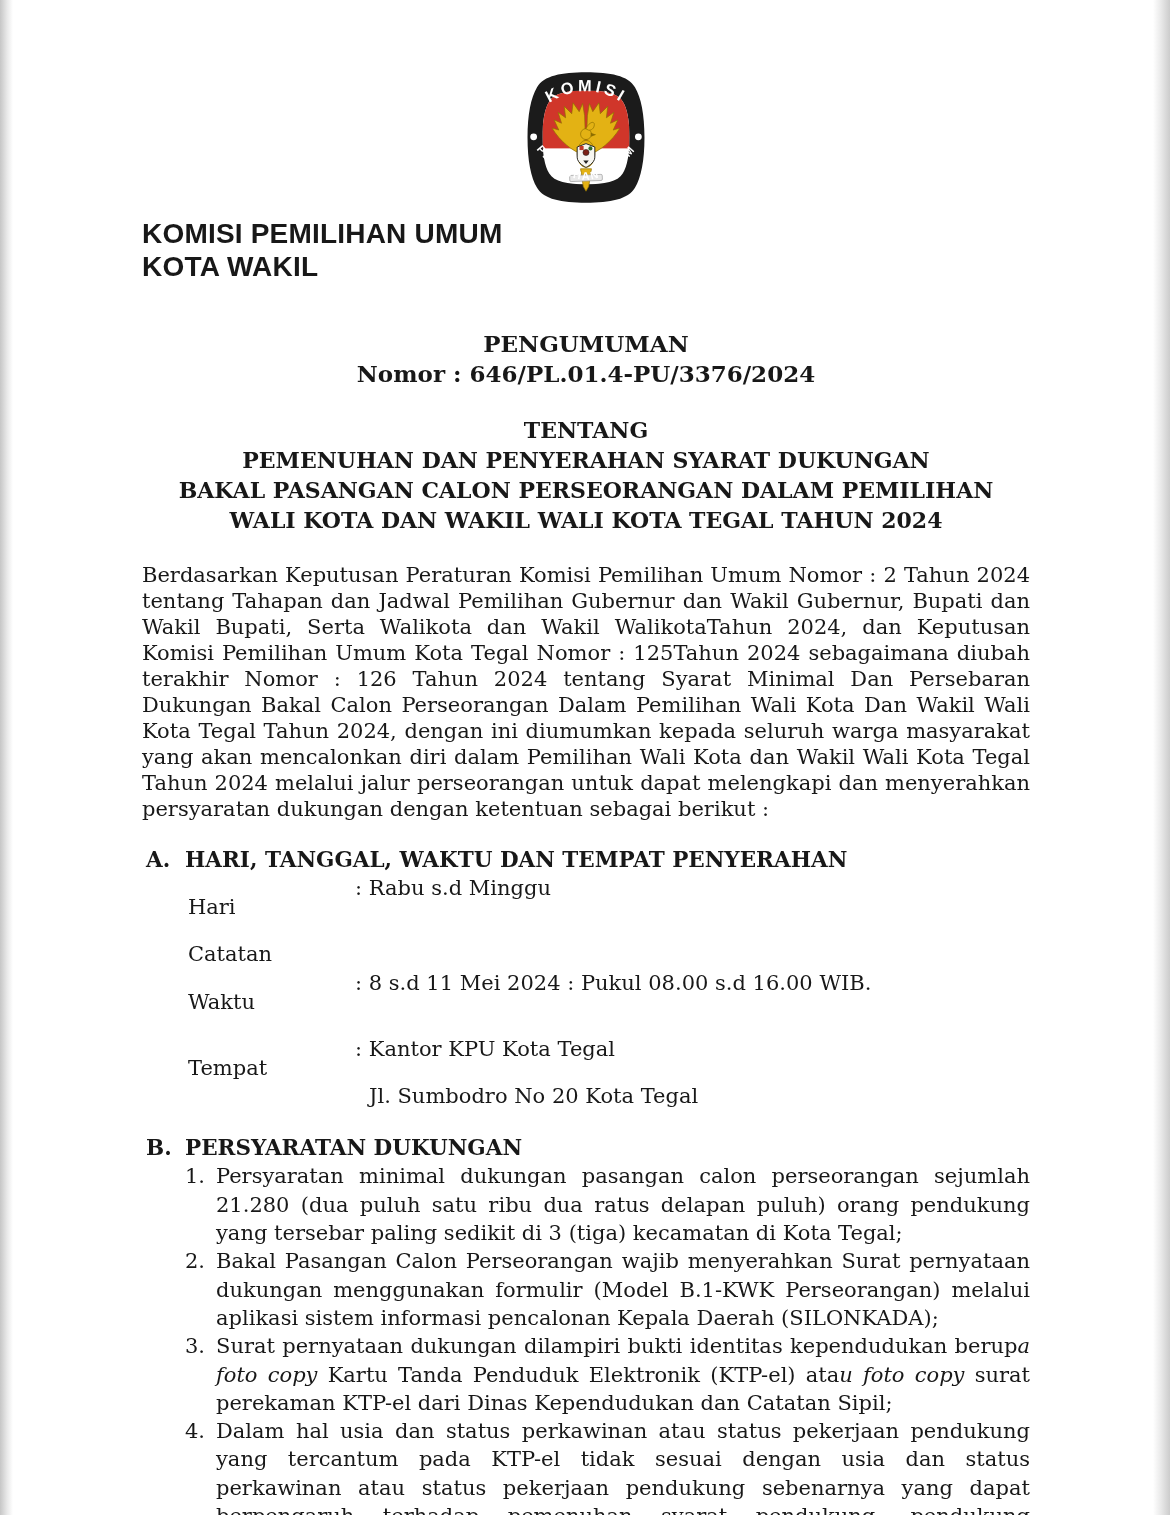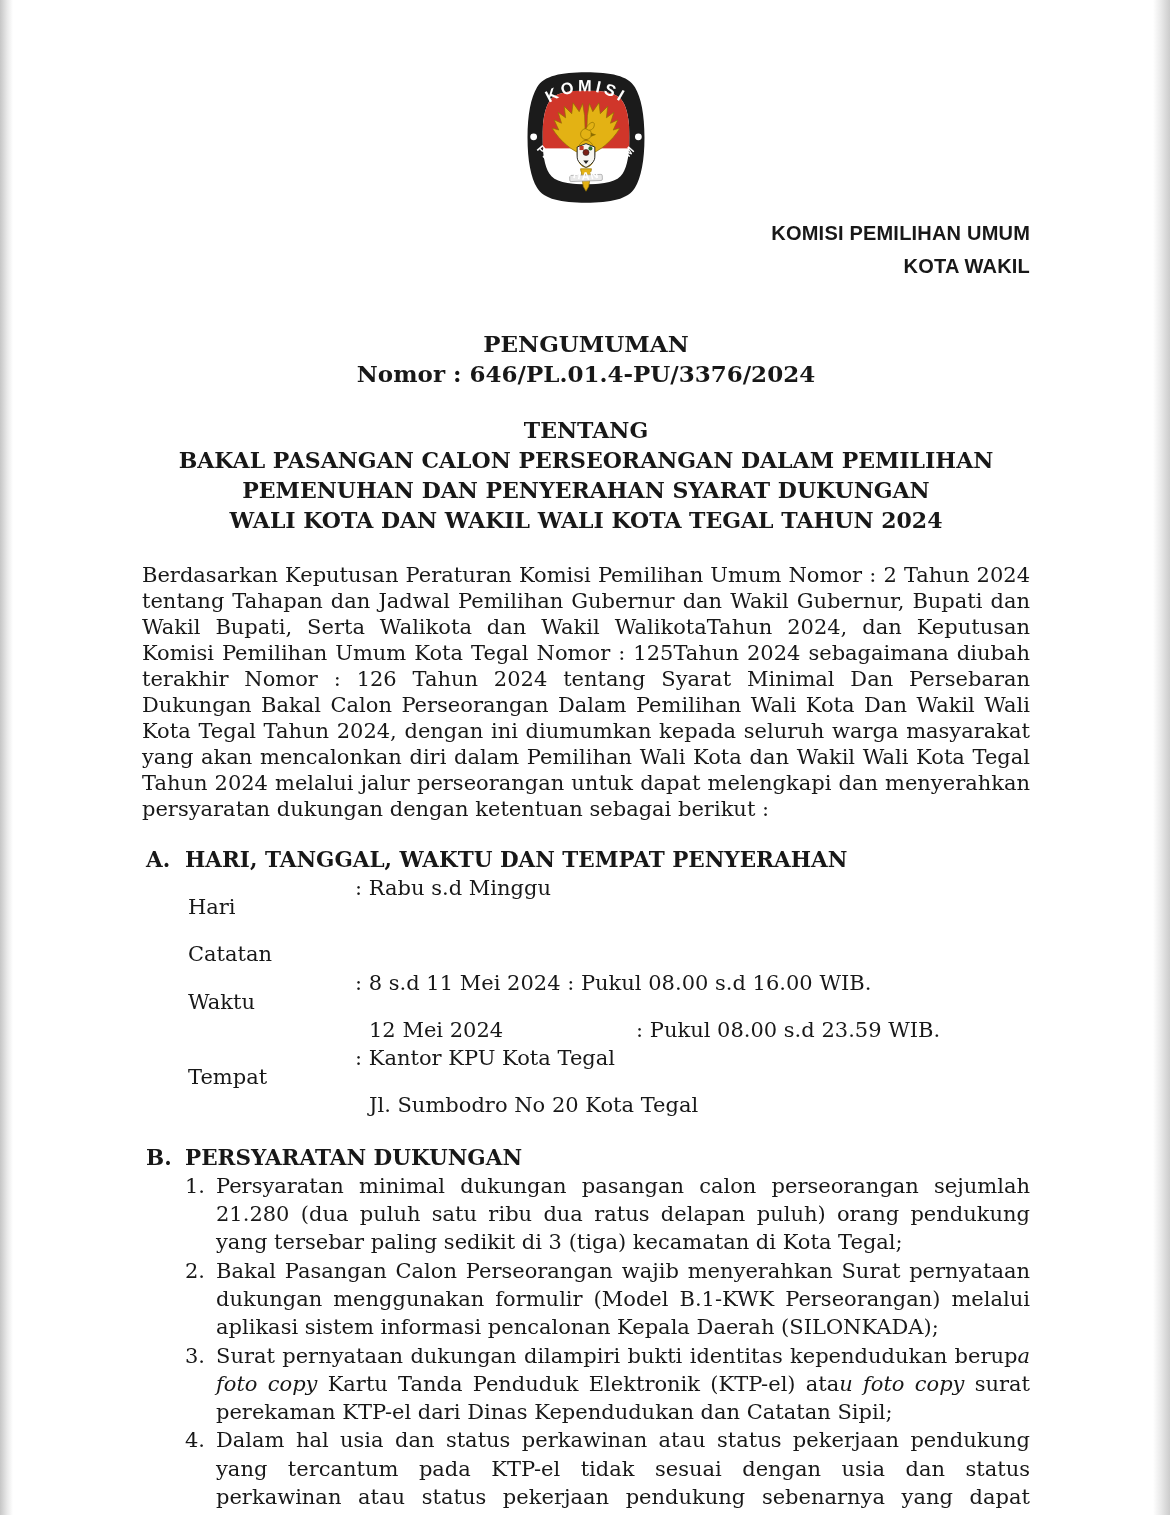--- a/index.html
+++ b/index.html
@@ -20,24 +20,24 @@
   .edge-right {
     position:absolute; right:0; top:0; width:17px; height:1515px;
     background:linear-gradient(to left,#cccccc 0,#eaeaea 55%,#ffffff 100%);
   }
   .content {
     position:absolute; left:142px; top:0; width:888px;
   }
   
   .logo-wrap { width:136px; margin:68px auto 6px auto; }
   .org {
-    text-align:right;
+    text-align:left;
     font-family:"Liberation Sans", sans-serif;
     font-weight:bold;
-    font-size:20px;
+    font-size:28px;
     line-height:33px;
     letter-spacing:0.2px;
   }
   
   .doc-title-block { margin-top:46px; text-align:center; font-weight:bold; }
   .doc-title { font-size:23px; line-height:29px; }
   .doc-number { font-size:23px; line-height:31px; }
   .tentang-block { margin-top:27px; text-align:center; font-weight:bold; }
   .tentang { font-size:22px; line-height:29px; }
   .subject { font-size:22px; line-height:30px; }
@@ -125,22 +125,22 @@
     <div>KOTA WAKIL</div>
   </div>
 
   <div class="doc-title-block">
     <div class="doc-title">PENGUMUMAN</div>
     <div class="doc-number">Nomor : 646/PL.01.4-PU/3376/2024</div>
   </div>
 
   <div class="tentang-block">
     <div class="tentang">TENTANG</div>
+    <div class="subject">PEMENUHAN DAN PENYERAHAN SYARAT DUKUNGAN</div>
     <div class="subject">BAKAL PASANGAN CALON PERSEORANGAN DALAM PEMILIHAN</div>
-    <div class="subject">PEMENUHAN DAN PENYERAHAN SYARAT DUKUNGAN</div>
     <div class="subject">WALI KOTA DAN WAKIL WALI KOTA TEGAL TAHUN 2024</div>
   </div>
 
   <p class="intro">Berdasarkan Keputusan Peraturan Komisi Pemilihan Umum Nomor : 2 Tahun 2024 tentang Tahapan dan Jadwal Pemilihan Gubernur dan Wakil Gubernur, Bupati dan Wakil Bupati, Serta Walikota dan Wakil WalikotaTahun 2024, dan Keputusan Komisi Pemilihan Umum Kota Tegal  Nomor : 125Tahun 2024 sebagaimana diubah terakhir Nomor : 126 Tahun 2024 tentang Syarat Minimal Dan Persebaran Dukungan Bakal Calon Perseorangan Dalam Pemilihan Wali Kota Dan Wakil Wali Kota Tegal Tahun 2024, dengan ini diumumkan kepada seluruh warga masyarakat yang akan mencalonkan diri dalam Pemilihan Wali Kota dan Wakil Wali Kota Tegal Tahun 2024 melalui jalur perseorangan untuk dapat melengkapi dan menyerahkan persyaratan dukungan dengan ketentuan sebagai berikut :</p>
 
   <div class="section">
     <div class="sec-head">
       <span class="sec-label">A.</span>
       <span class="sec-title">HARI, TANGGAL, WAKTU DAN TEMPAT PENYERAHAN</span>
     </div>
@@ -151,23 +151,20 @@
       </div>
       <div class="a-row">
         <span class="a-label">Catatan</span>
       </div>
       <div class="a-row">
         <span class="a-label">Waktu</span>
         <span class="a-val">: 8 s.d 11 Mei 2024 : Pukul 08.00 s.d 16.00 WIB.</span>
       </div>
       <div class="a-row cont">
         <span class="a-label"></span>
-        <span class="a-val">
-          <span class="a-val-fixed">12 Mei 2024</span><span>: Pukul 08.00 s.d 23.59 WIB.</span>
-        </span>
       </div>
       <div class="a-row">
         <span class="a-label">Tempat</span>
         <span class="a-val">: Kantor KPU Kota Tegal</span>
       </div>
       <div class="a-row cont">
         <span class="a-label"></span>
         <span class="a-val">Jl. Sumbodro No 20 Kota Tegal</span>
       </div>
     </div>

